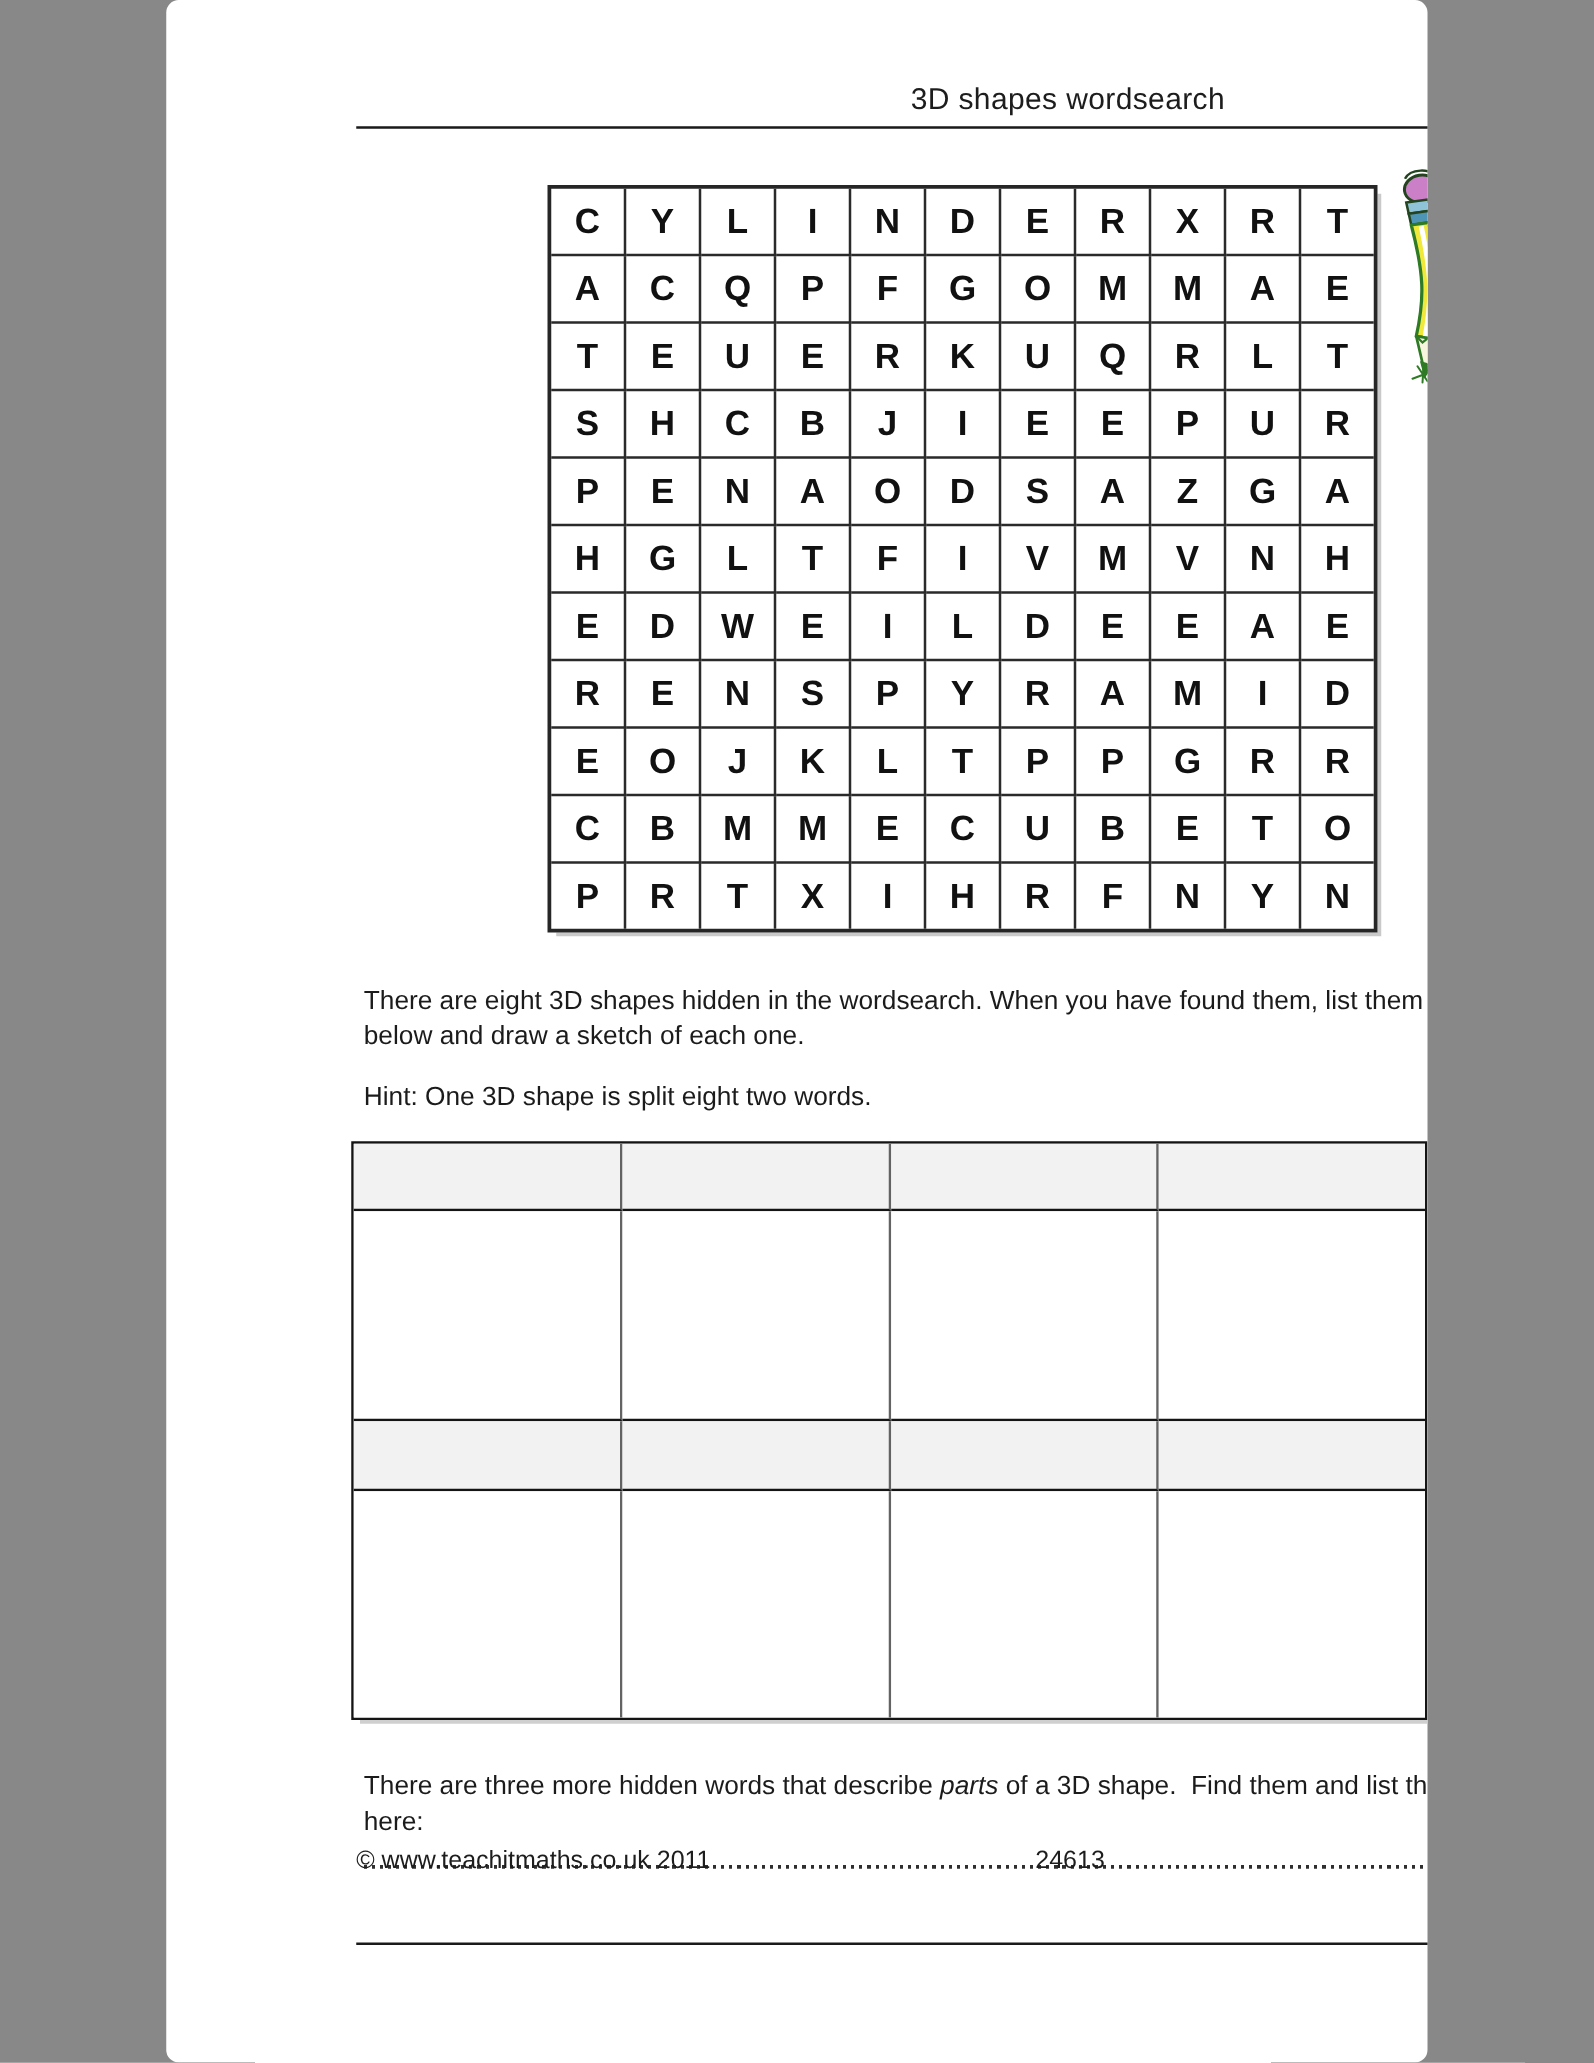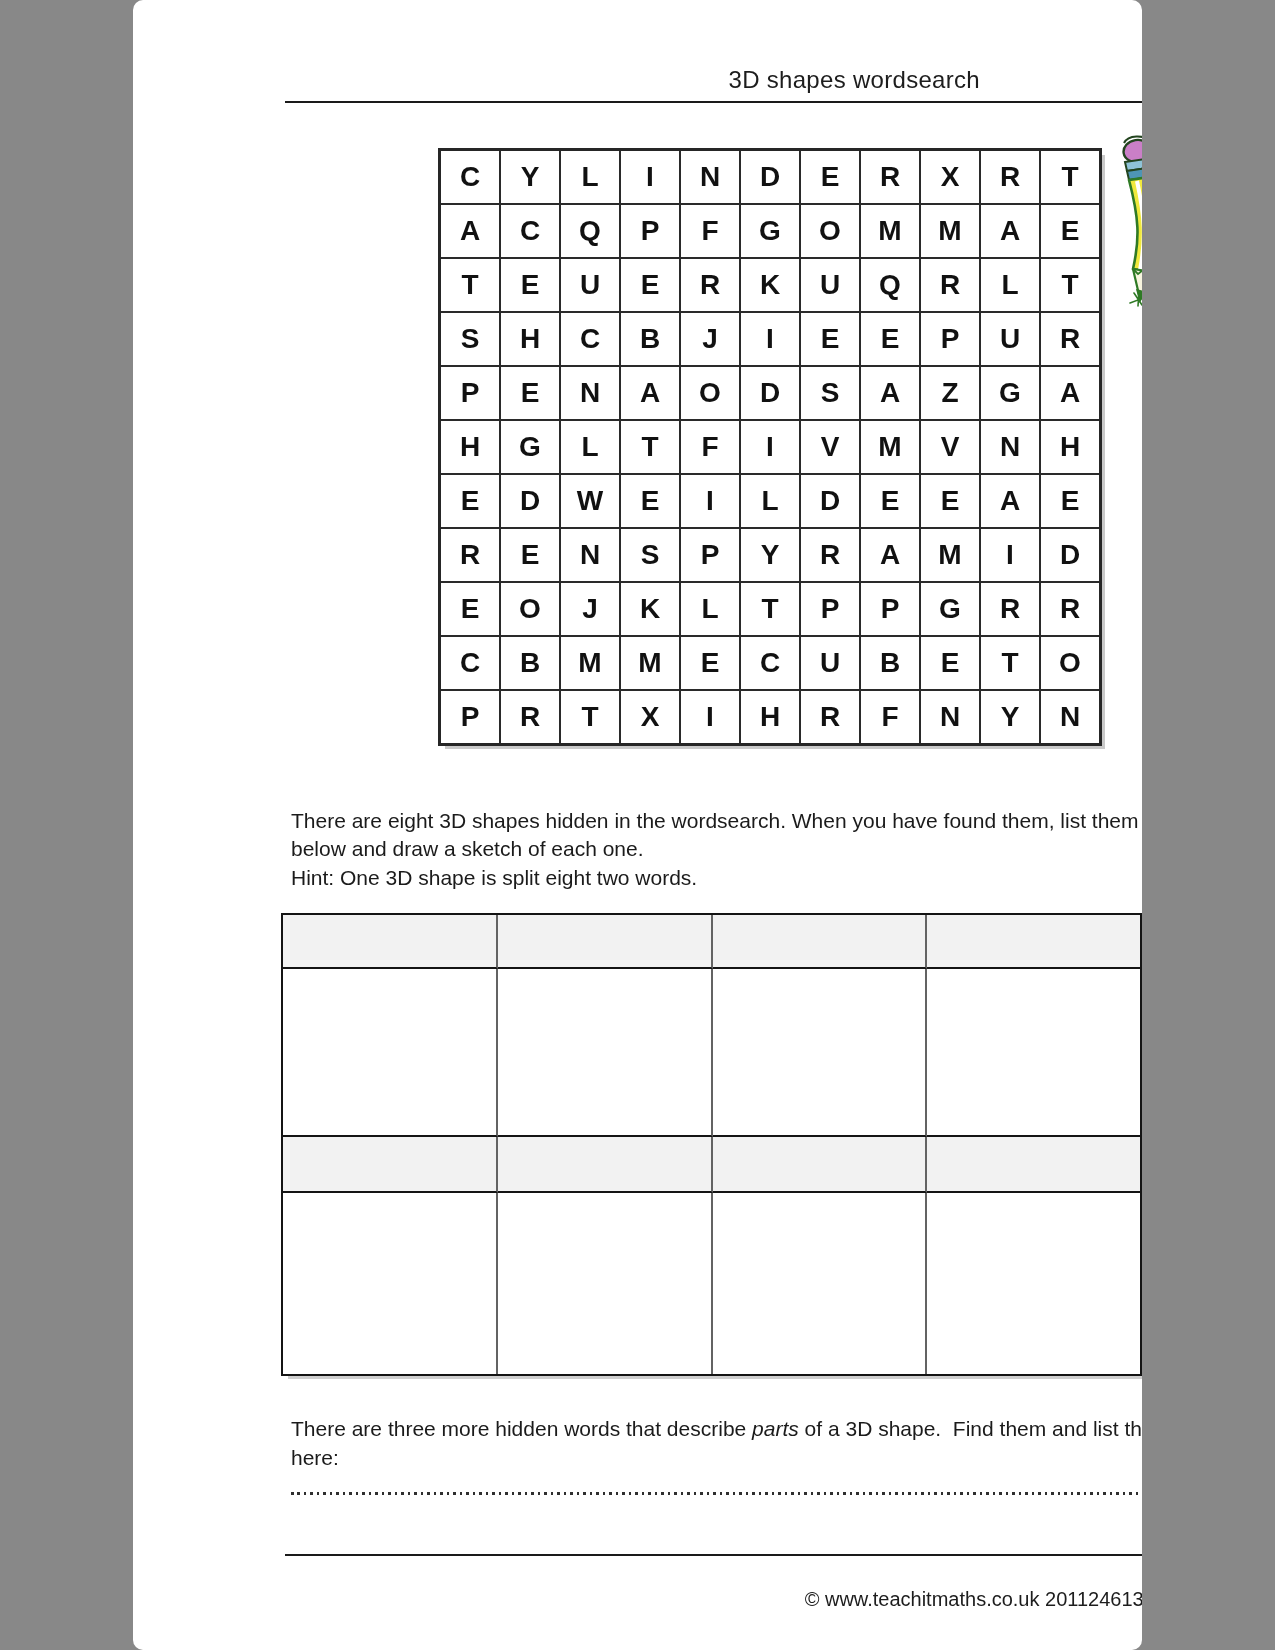--- a/index.html
+++ b/index.html
@@ -41,21 +41,21 @@
   table.ws td:last-child{border-right:none;}
   table.ws tr:last-child td{border-bottom:none;}
   
   .pencil{position:absolute; top:133px; left:973px;}
   
   .para{
     position:absolute; left:158px;
     font-size:21px; line-height:28px; color:#1b1b1b;
     margin:0;
   }
-  .p1{top:807px; width:890px;}
+  .p1{top:787px; width:890px;}
   .hint{top:864px; width:900px;}
   .p2{top:1414px; width:920px; line-height:29px; white-space:pre-wrap;}
   .p2 i{font-style:italic;}
   
   .ans-wrap{
     position:absolute; top:913px; left:148px;
     border:2px solid #141414;
     box-shadow:5px 5px 0 -2px #cfcfcf;
     background:#fff;
   }
@@ -77,22 +77,22 @@
   .dotted{
     position:absolute; top:1492px; left:158px; width:955px; height:3px;
     background:repeating-linear-gradient(90deg,#2e2e2e 0 2.5px,transparent 2.5px 6.5px);
   }
   
   .footer-rule{
     position:absolute; top:1554px; left:152px; width:961px; height:2px;
     background:#1a1a1a;
   }
   .footer{
-    position:absolute; top:1588px; left:152px; width:961px;
-    display:flex; justify-content:flex-end; align-items:flex-start;
+    position:absolute; top:1477px; left:152px; width:961px;
+    display:flex; justify-content:space-between; align-items:flex-start;
     font-size:20px; color:#1d1d1d;
   }
 </style>
 </head>
 <body>
 
 <div class="page">
 
   <div class="header-title">3D shapes wordsearch</div>
   <div class="header-rule"></div>

